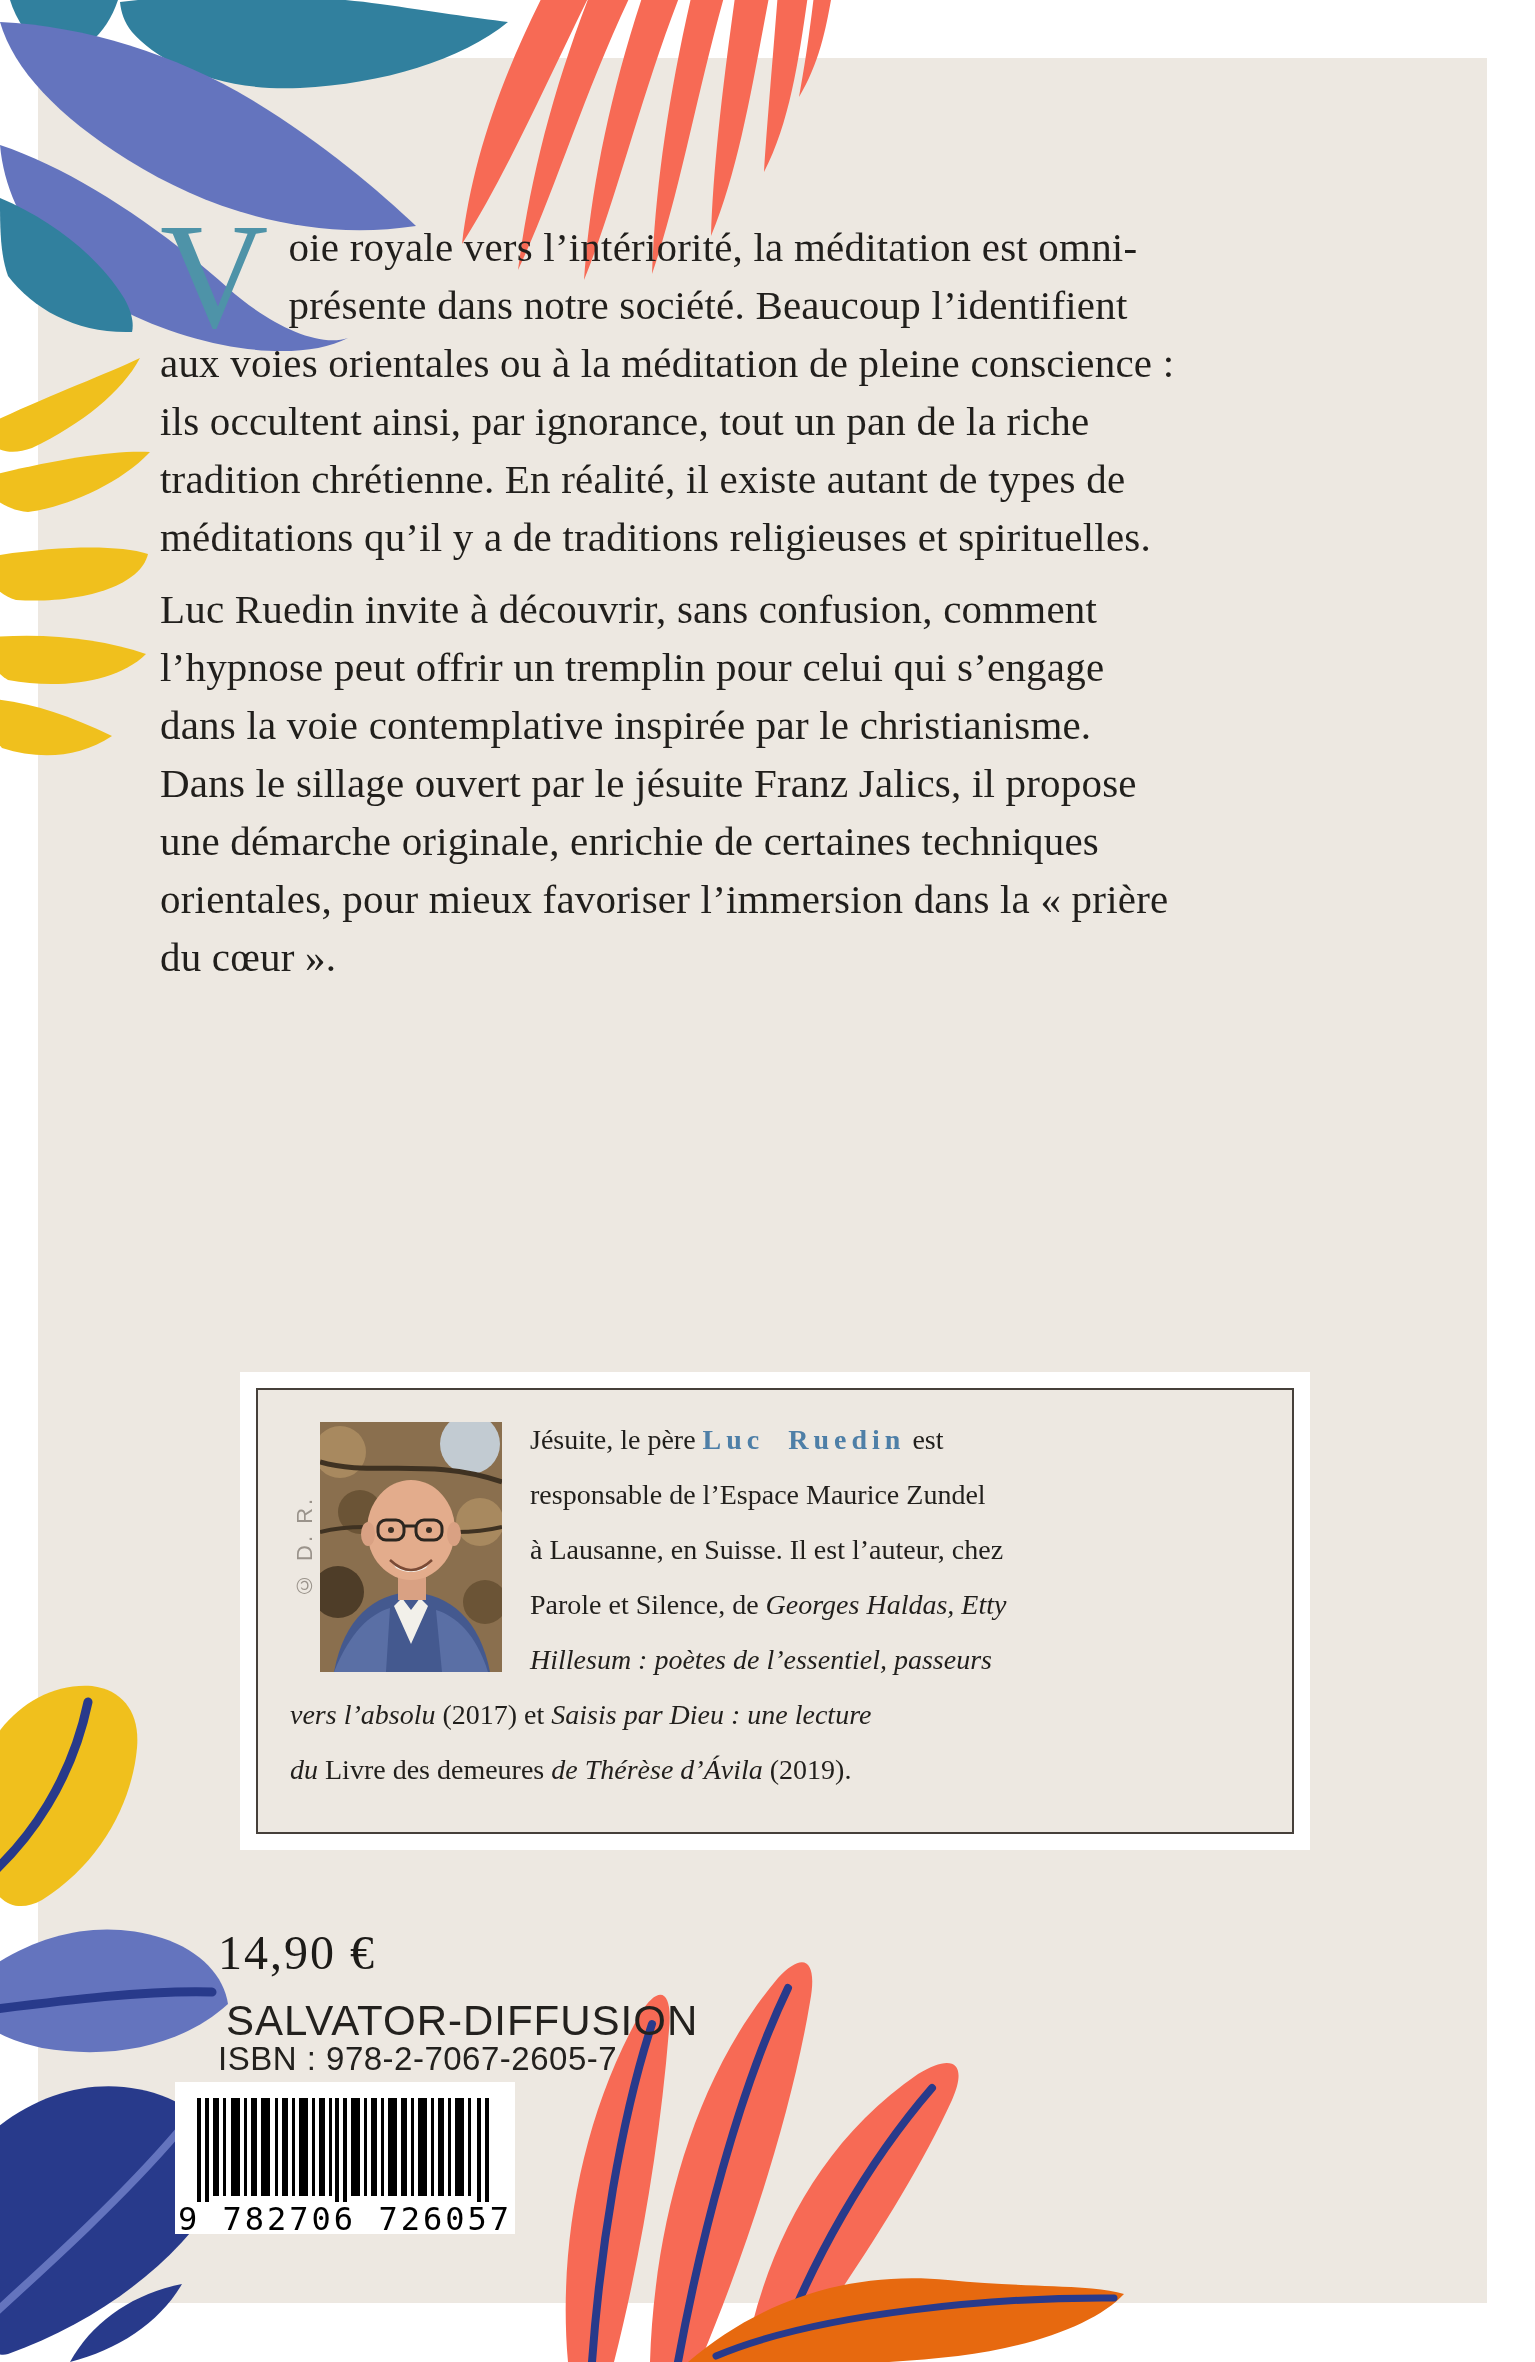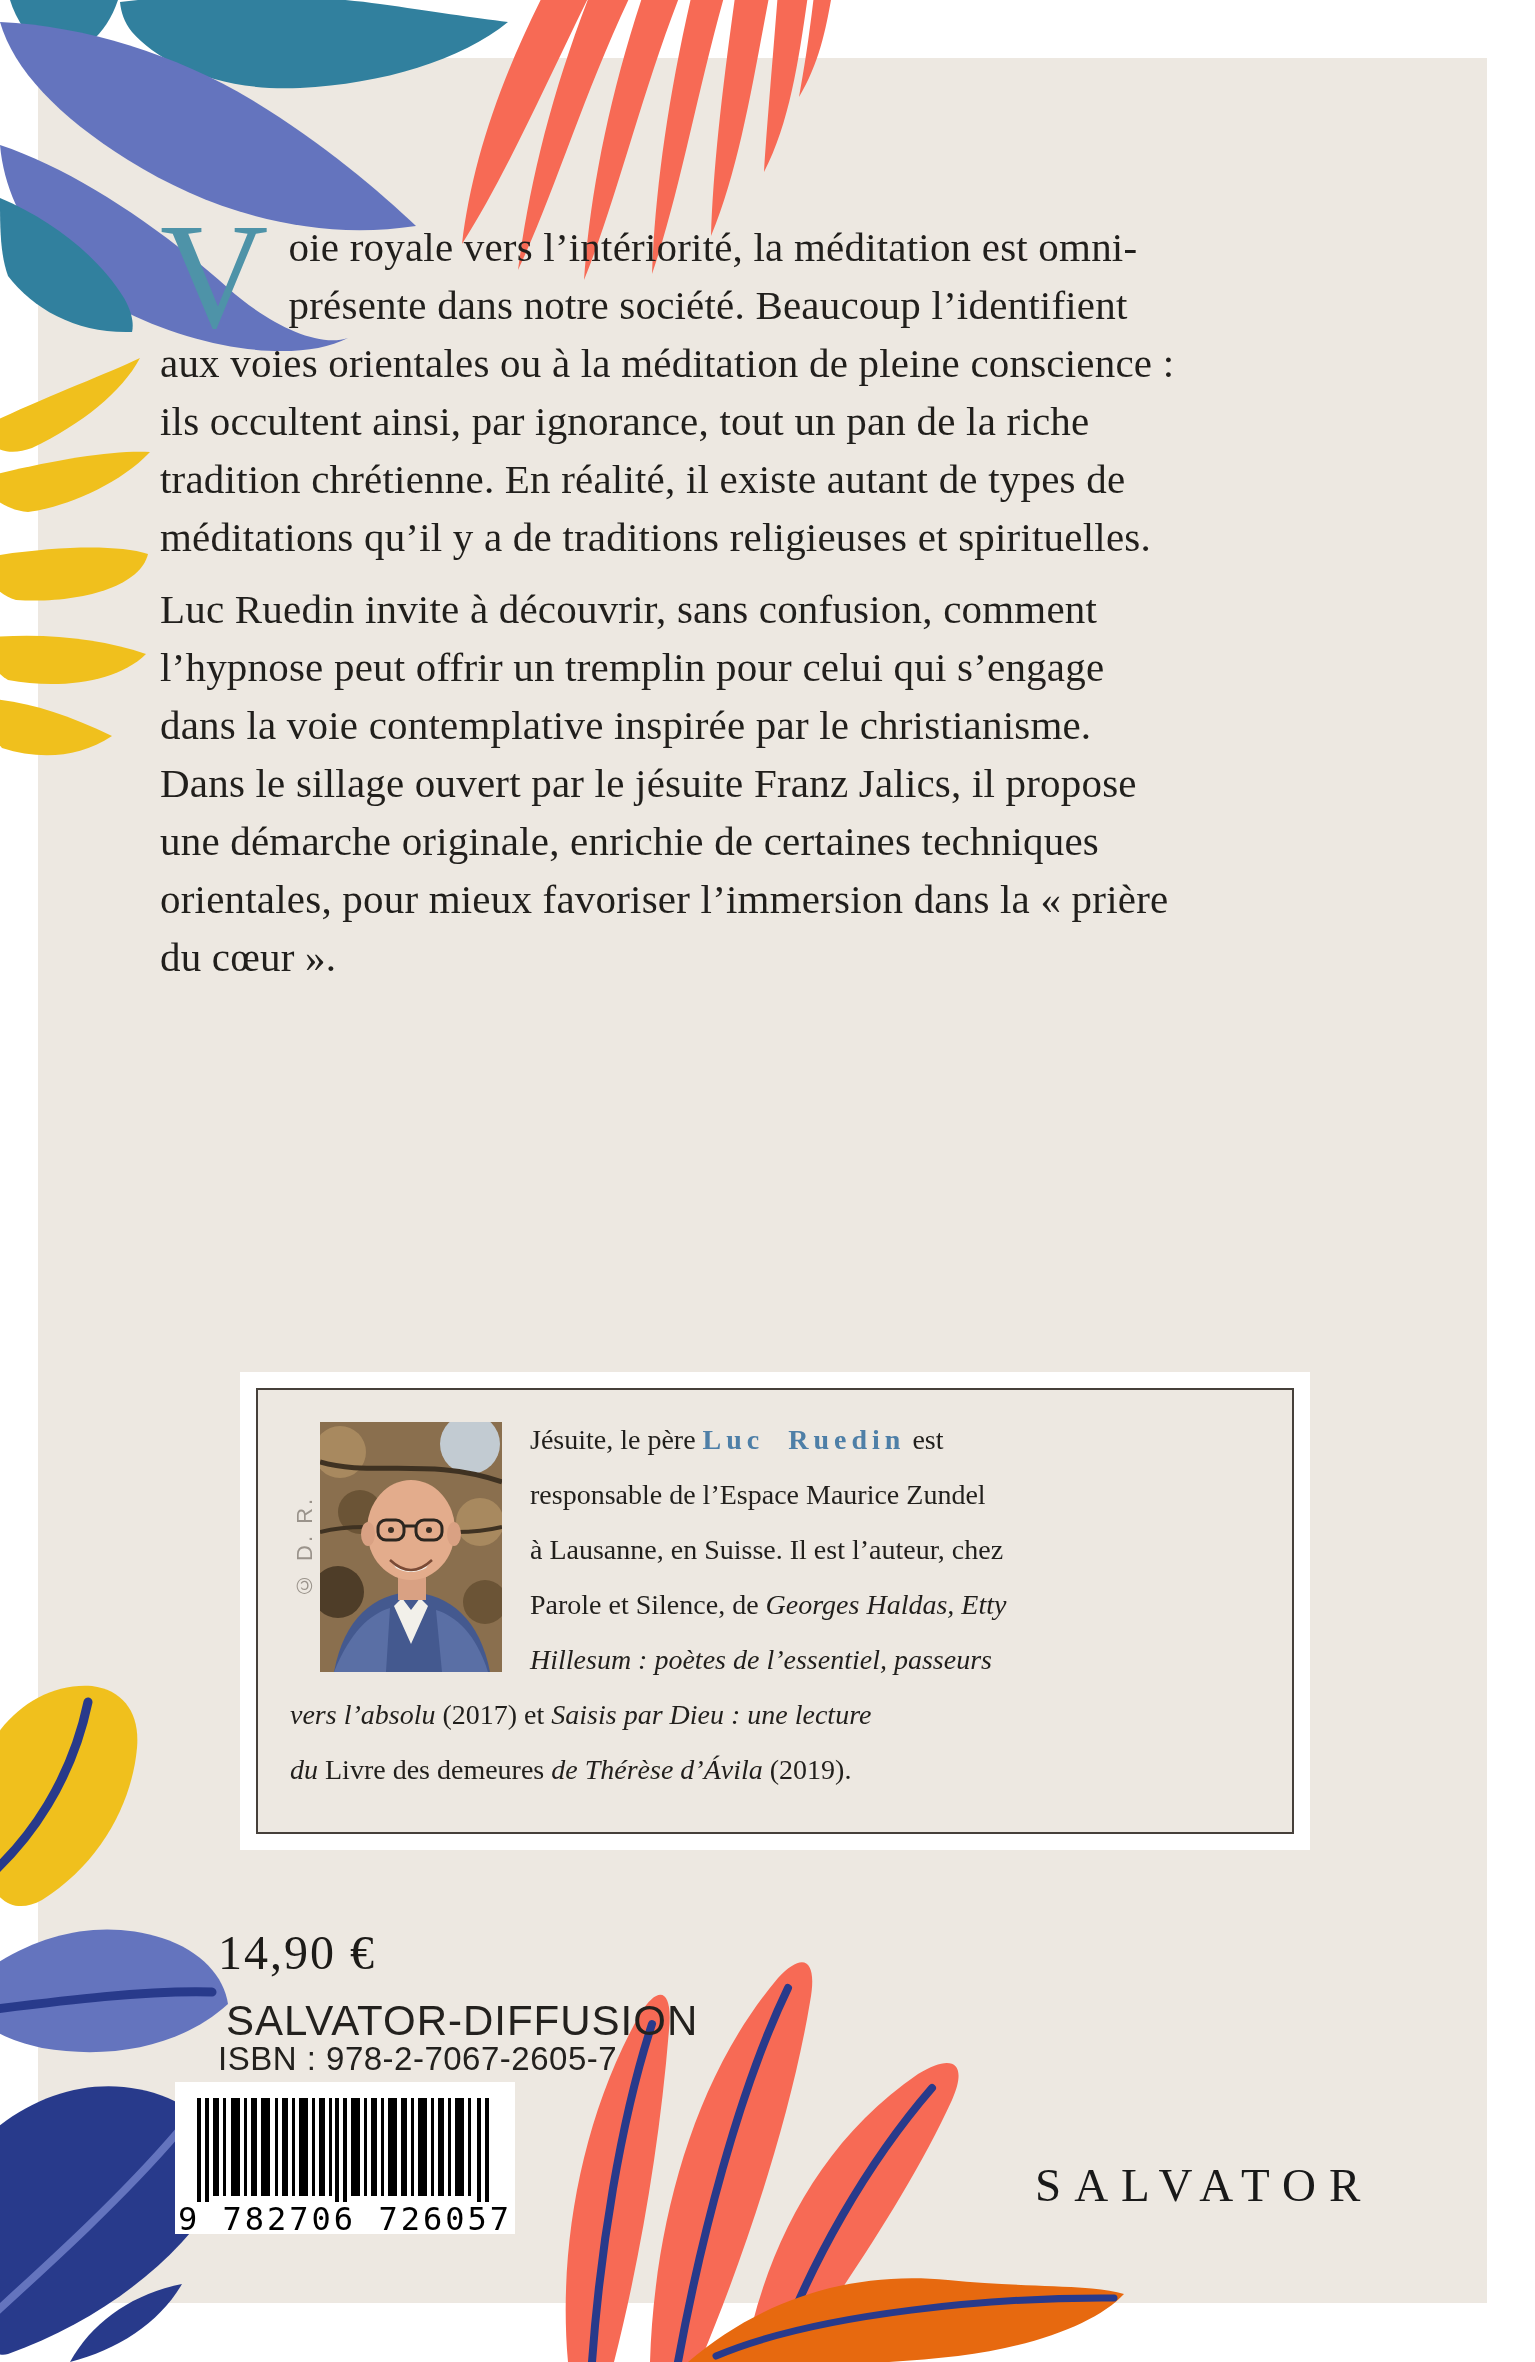--- a/index.html
+++ b/index.html
@@ -230,14 +230,13 @@
         <rect x="251" y="0" width="3" height="98"></rect>
           <rect x="258" y="0" width="9" height="98"></rect>
         <rect x="271" y="0" width="3" height="98"></rect>
           <rect x="280" y="0" width="4" height="104"></rect>
         <rect x="288" y="0" width="4" height="104"></rect>
       </g>
     </svg>
     <div class="barcode-digits">9 782706 726057</div>
   </div>
 
-  <div class="publisher">SALVATOR</div>
 </div>
 
 </body></html>

